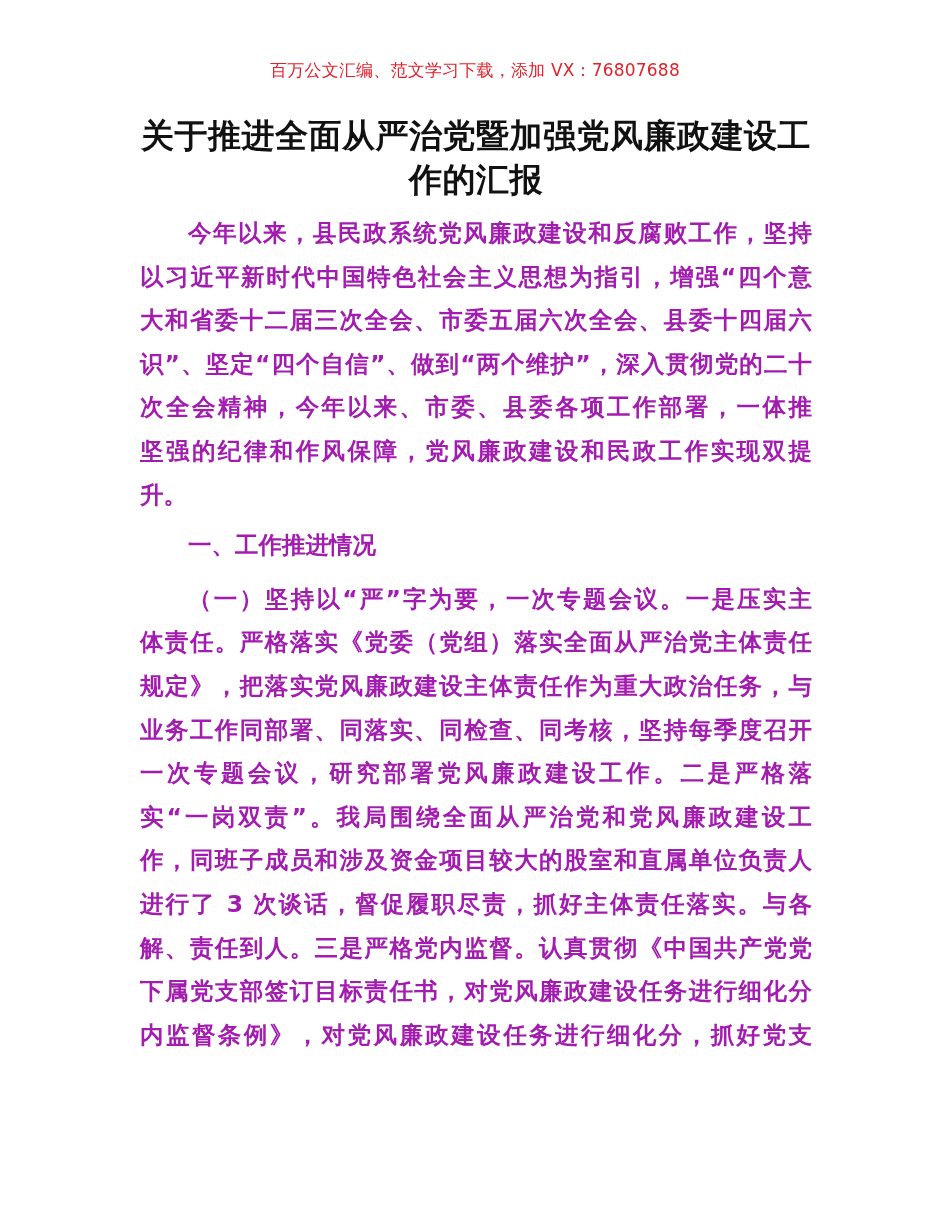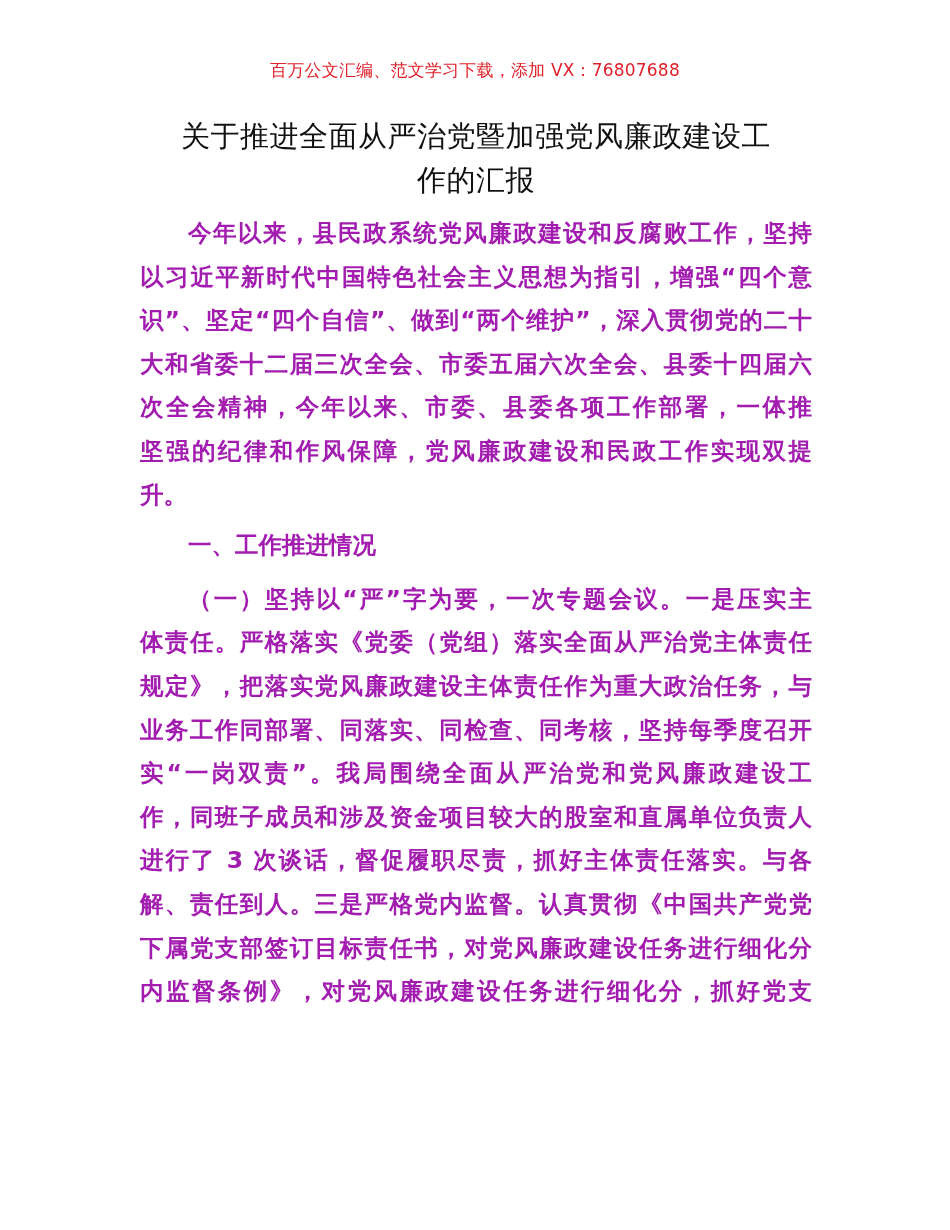--- a/index.html
+++ b/index.html
@@ -33,24 +33,25 @@
       font-size: 17px;
       line-height: 26px;
       letter-spacing: 0.2px;
     }
     .title {
       position: absolute;
       top: 114px;
       left: 140px;
       width: 672px;
       text-align: center;
-      font-size: 29px;
+      font-size: 33px;
       line-height: 44px;
       color: #111111;
       letter-spacing: 0.5px;
+      font-weight: bold;
     }
     .title span {
       display: block;
     }
     .body {
       position: absolute;
       top: 212px;
       left: 140px;
       width: 672px;
       font-size: 23.5px;
@@ -87,34 +88,35 @@
   <div class="title" style="color: rgb(17, 17, 17);">
     <span>关于推进全面从严治党暨加强党风廉政建设工</span>
     <span>作的汇报</span>
   </div>
 
   <div class="body" style="color: #a21caf; font-weight: bold;">
 
     <div>
       <span class="line indent">今年以来，县民政系统党风廉政建设和反腐败工作，坚持</span>
       <span class="line">以习近平新时代中国特色社会主义思想为指引，增强“四个意</span>
+      <span class="line">大和省委十二届三次全会、市委五届六次全会、县委十四届六</span>
       <span class="line">识”、坚定“四个自信”、做到“两个维护”，深入贯彻党的二十</span>
-      <span class="line">大和省委十二届三次全会、市委五届六次全会、县委十四届六</span>
       <span class="line">次全会精神，今年以来、市委、县委各项工作部署，一体推</span>
       <span class="line">坚强的纪律和作风保障，党风廉政建设和民政工作实现双提</span>
       <span class="line last">升。</span>
     </div>
 
     <span class="line last indent heading-gap">一、工作推进情况</span>
 
     <div class="after-heading-gap">
       <span class="line indent">（一）坚持以“严”字为要，一次专题会议。一是压实主</span>
       <span class="line">体责任。严格落实《党委（党组）落实全面从严治党主体责任</span>
       <span class="line">规定》，把落实党风廉政建设主体责任作为重大政治任务，与</span>
       <span class="line">业务工作同部署、同落实、同检查、同考核，坚持每季度召开</span>
+      <span class="line">一次专题会议，研究部署党风廉政建设工作。二是严格落</span>
       <span class="line">实“一岗双责”。我局围绕全面从严治党和党风廉政建设工</span>
       <span class="line">作，同班子成员和涉及资金项目较大的股室和直属单位负责人</span>
       <span class="line">进行了 3 次谈话，督促履职尽责，抓好主体责任落实。与各</span>
       <span class="line">解、责任到人。三是严格党内监督。认真贯彻《中国共产党党</span>
       <span class="line">下属党支部签订目标责任书，对党风廉政建设任务进行细化分</span>
       <span class="line">内监督条例》，对党风廉政建设任务进行细化分，抓好党支</span>
     </div>
 
   </div>
 </div>

